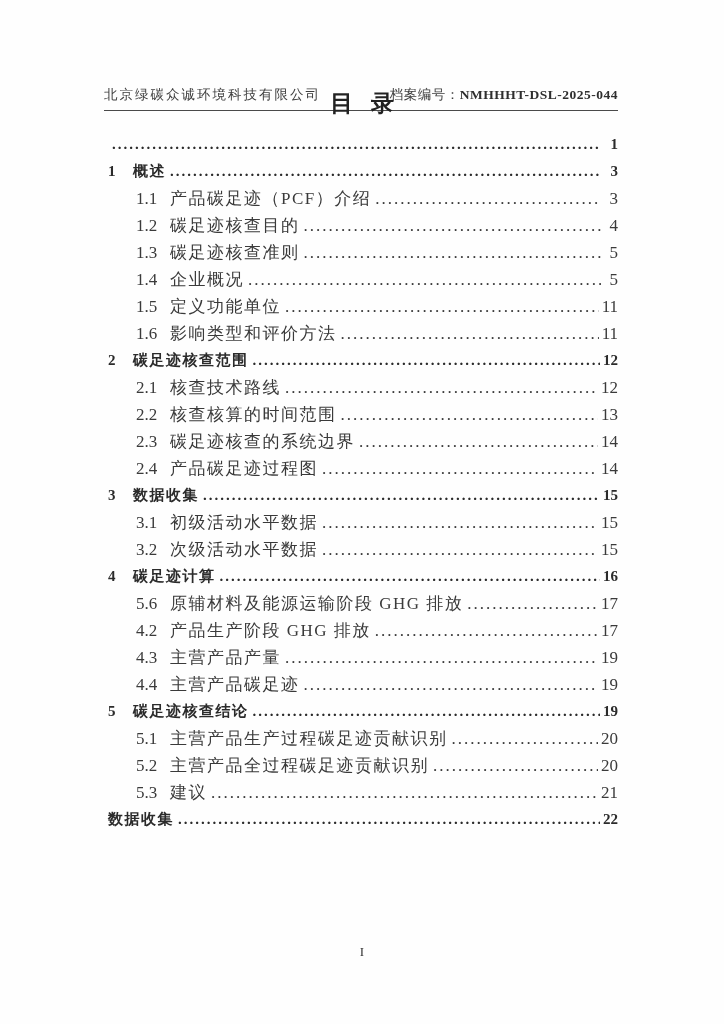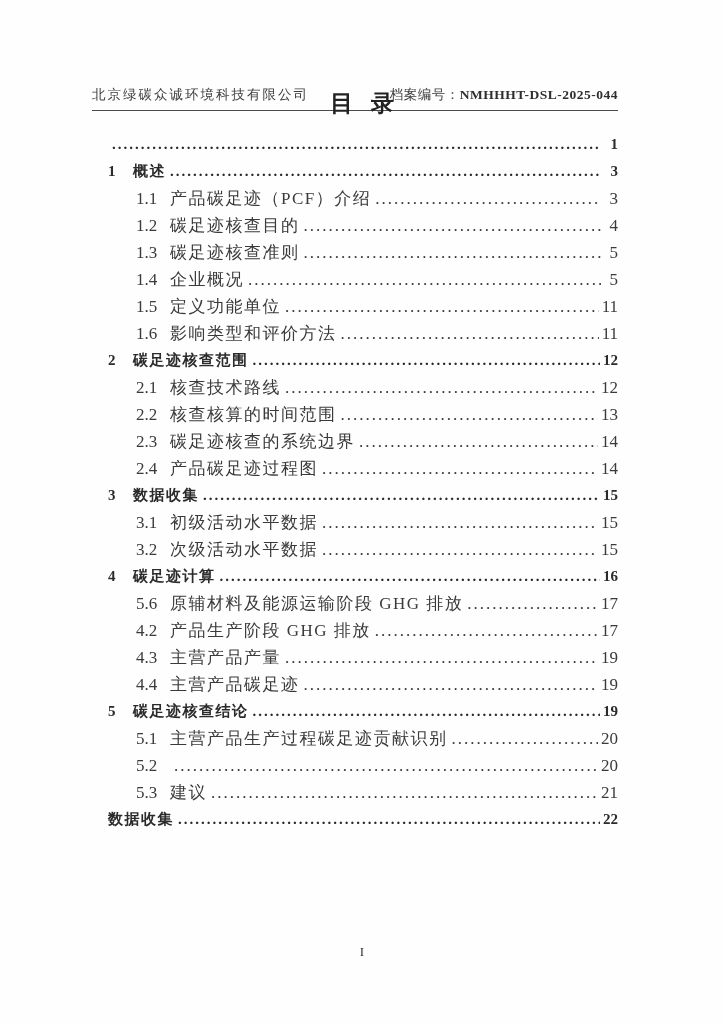--- a/index.html
+++ b/index.html
@@ -5,21 +5,21 @@
   html,body{margin:0;padding:0;}
   body{
     width:724px;height:1024px;background:#ffffff;
     font-family:"Liberation Serif","DejaVu Serif",serif;
     color:#3a3a3a;overflow:hidden;
   }
   .page{position:relative;width:724px;height:1024px;background:#fefefe;}
 
   
   .header{
-    position:absolute;left:92px;right:106px;top:46px;
+    position:absolute;left:104px;right:106px;top:46px;
     display:flex;justify-content:space-between;align-items:baseline;
     border-bottom:1.5px solid #4a4a4a;padding-bottom:6px;
     font-size:13.5px;color:#3d3d3d;
   }
   .header .company{letter-spacing:2px;}
   .header .docnum{letter-spacing:0.5px;margin-top:40px;}
   .header .docnum b{font-weight:bold;color:#2e2e2e;}
 
   
   .title{
@@ -196,20 +196,21 @@
         <span class="pgnum">19</span>
       </div>
       <div class="row lvl1">
         <span class="num">5.1</span>
         <span class="label">主营产品生产过程碳足迹贡献识别</span>
         <span class="dots">..........................................................................................................................................................................</span>
         <span class="pgnum">20</span>
       </div>
       <div class="row lvl1">
         <span class="num">5.2</span>
+        <span class="label">主营产品全过程碳足迹贡献识别</span>
         <span class="dots">..........................................................................................................................................................................</span>
         <span class="pgnum">20</span>
       </div>
       <div class="row lvl1">
         <span class="num">5.3</span>
         <span class="label">建议</span>
         <span class="dots">..........................................................................................................................................................................</span>
         <span class="pgnum">21</span>
       </div>
       <div class="row lvl0 b">

